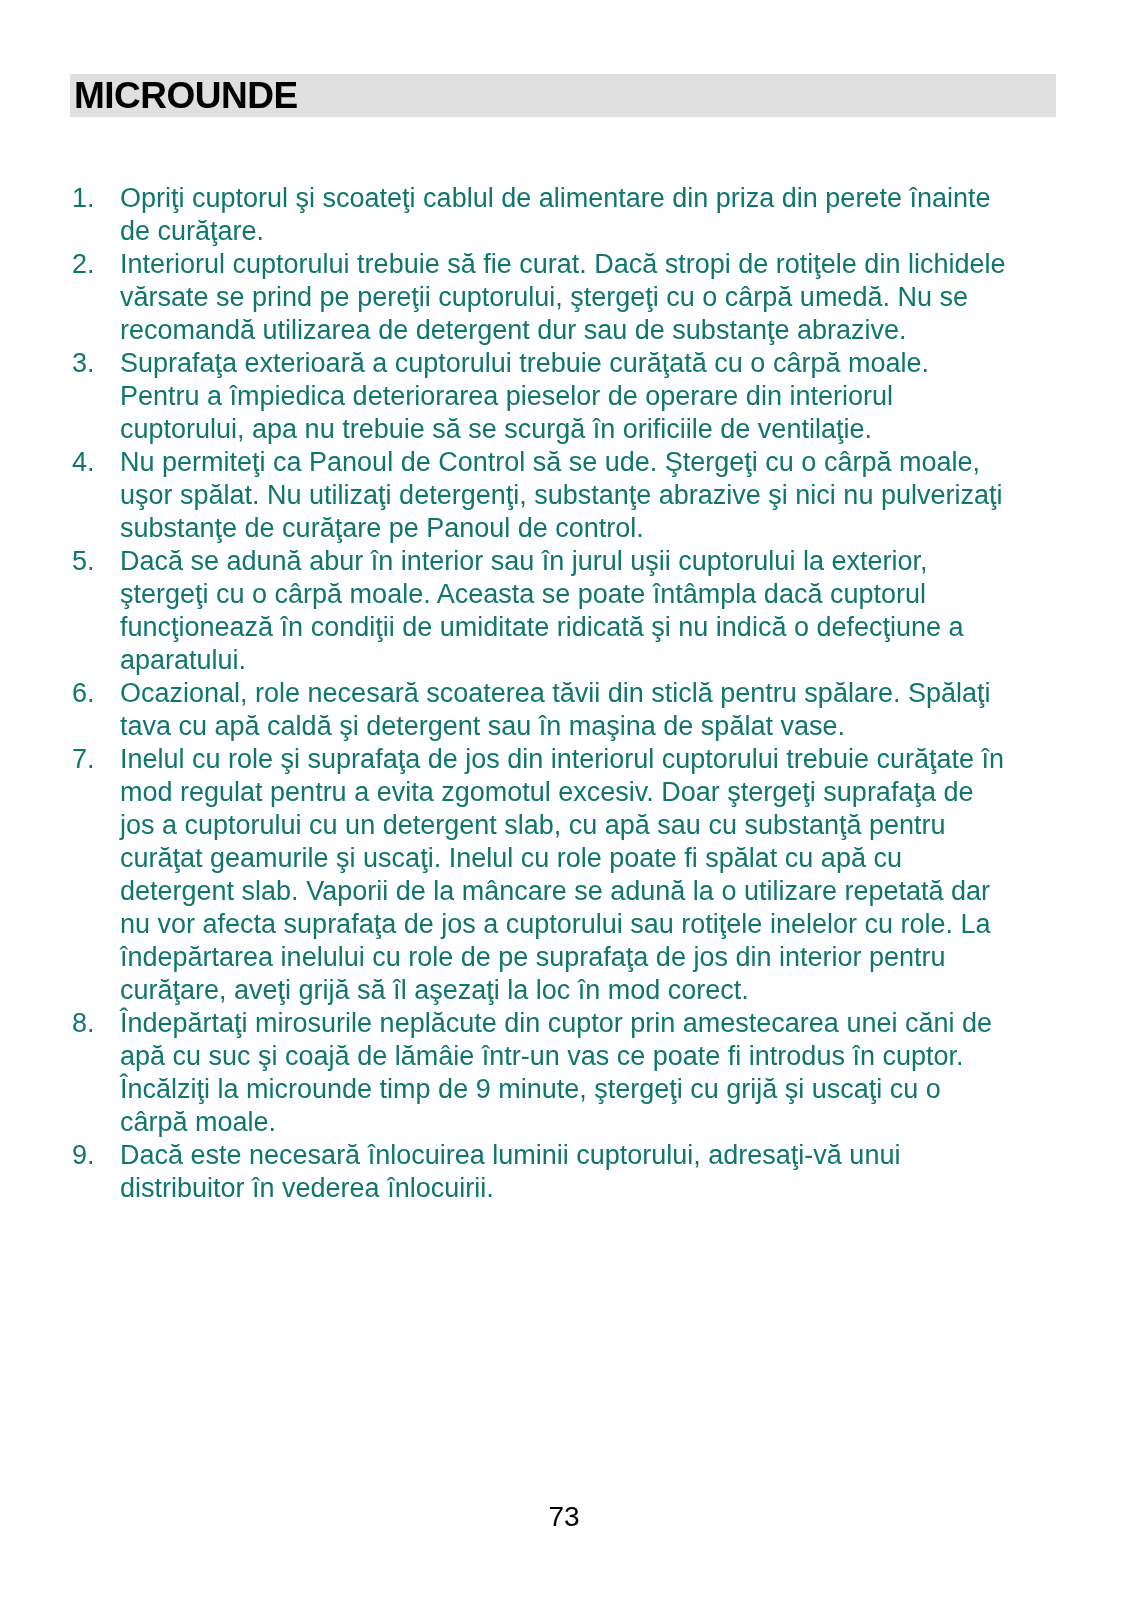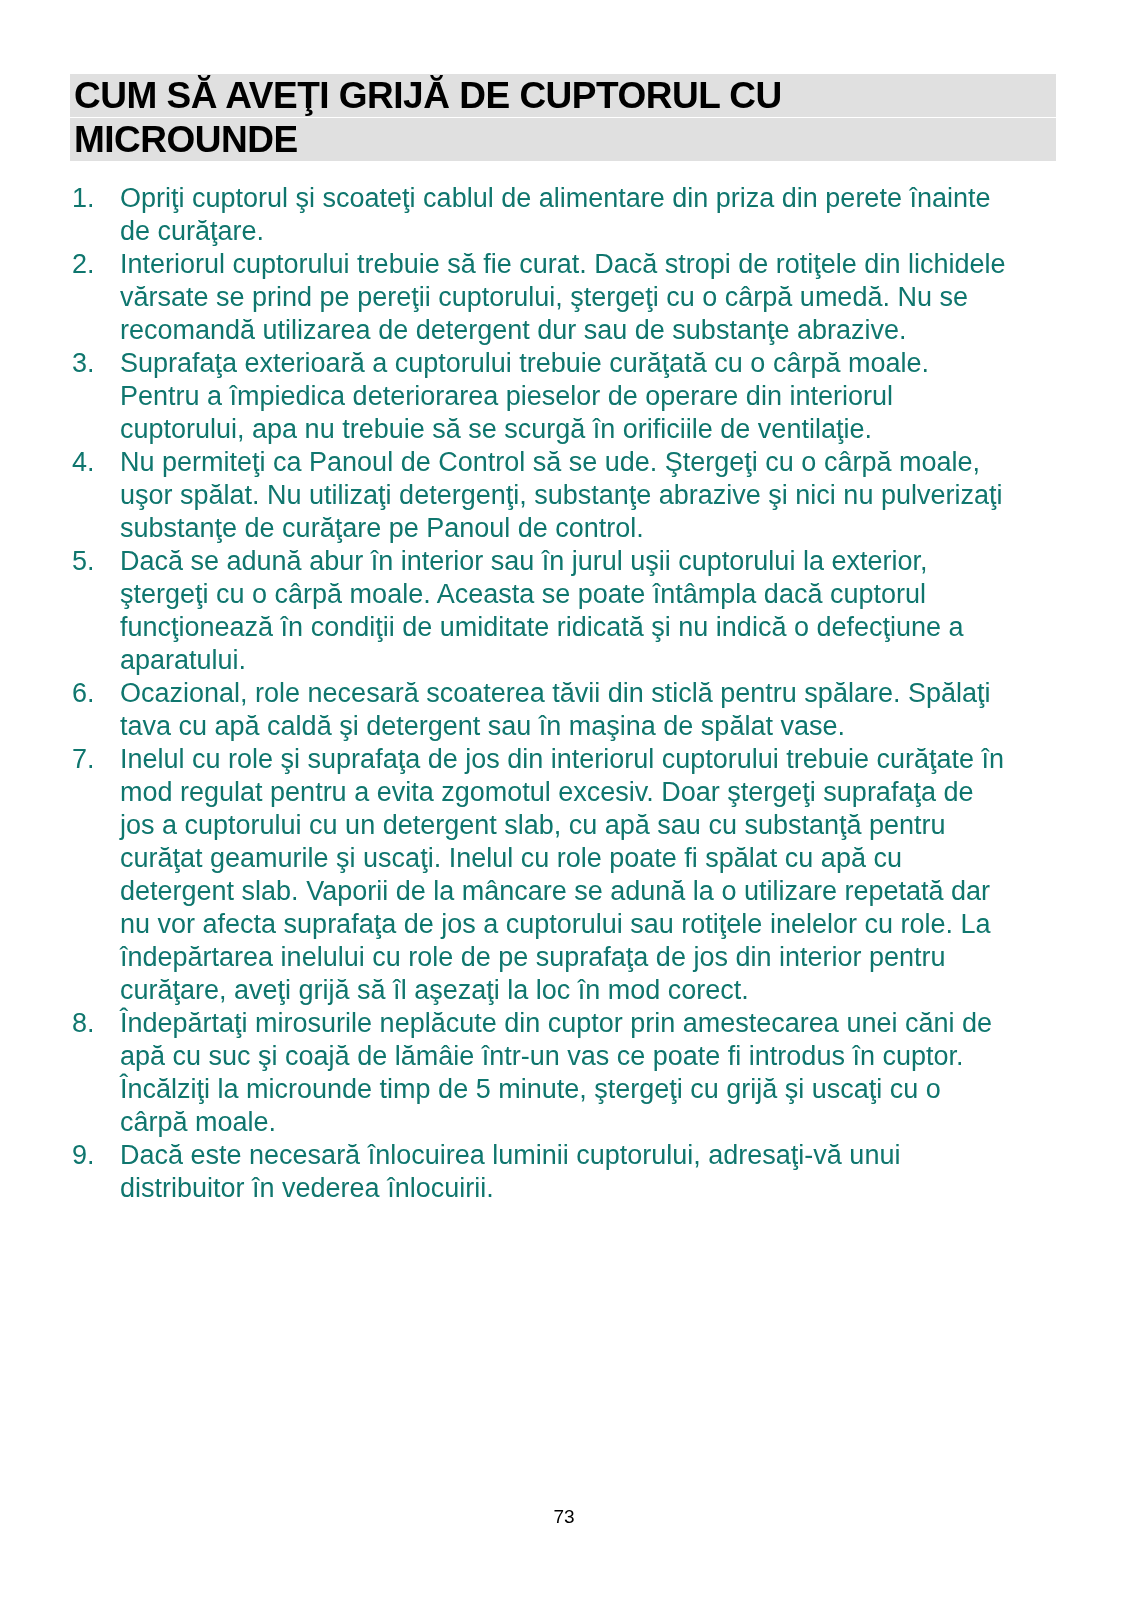--- a/index.html
+++ b/index.html
@@ -68,42 +68,41 @@
     left: 0;
     top: 0;
   }
 
   .page-number {
     position: absolute;
     bottom: 67px;
     left: 0;
     width: 100%;
     text-align: center;
-    font-size: 19px;
+    font-size: 28px;
     line-height: 32px;
     color: #000000;
   }
 </style>
 </head>
 <body>
 
 <div class="page">
 
   <div class="heading">
-    <span class="heading-line">CUM SĂ AVEŢI GRIJĂ DE CUPTORUL CU</span>
     <span class="heading-line">MICROUNDE</span>
   </div>
 
   <ol class="instructions">
     <li>Opriţi cuptorul şi scoateţi cablul de alimentare din priza din perete înainte de curăţare.</li>
     <li>Interiorul cuptorului trebuie să fie curat. Dacă stropi de rotiţele din lichidele vărsate se prind pe pereţii cuptorului, ştergeţi cu o cârpă umedă. Nu se recomandă utilizarea de detergent dur sau de substanţe abrazive.</li>
     <li>Suprafaţa exterioară a cuptorului trebuie curăţată cu o cârpă moale. Pentru a împiedica deteriorarea pieselor de operare din interiorul cuptorului, apa nu trebuie să se scurgă în orificiile de ventilaţie.</li>
     <li>Nu permiteţi ca Panoul de Control să se ude. Ştergeţi cu o cârpă moale, uşor spălat. Nu utilizaţi detergenţi, substanţe abrazive şi nici nu pulverizaţi substanţe de curăţare pe Panoul de control.</li>
     <li>Dacă se adună abur în interior sau în jurul uşii cuptorului la exterior, ştergeţi cu o cârpă moale. Aceasta se poate întâmpla dacă cuptorul funcţionează în condiţii de umiditate ridicată şi nu indică o defecţiune a aparatului.</li>
     <li>Ocazional, role necesară scoaterea tăvii din sticlă pentru spălare. Spălaţi tava cu apă caldă şi detergent sau în maşina de spălat vase.</li>
     <li>Inelul cu role şi suprafaţa de jos din interiorul cuptorului trebuie curăţate în mod regulat pentru a evita zgomotul excesiv. Doar ştergeţi suprafaţa de jos a cuptorului cu un detergent slab, cu apă sau cu substanţă pentru curăţat geamurile şi uscaţi. Inelul cu role poate fi spălat cu apă cu detergent slab. Vaporii de la mâncare se adună la o utilizare repetată dar nu vor afecta suprafaţa de jos a cuptorului sau rotiţele inelelor cu role. La îndepărtarea inelului cu role de pe suprafaţa de jos din interior pentru curăţare, aveţi grijă să îl aşezaţi la loc în mod corect.</li>
-    <li>Îndepărtaţi mirosurile neplăcute din cuptor prin amestecarea unei căni de apă cu suc şi coajă de lămâie într-un vas ce poate fi introdus în cuptor. Încălziţi la microunde timp de 5 minute, ştergeţi cu grijă şi uscaţi cu o cârpă moale.</li>
+    <li>Îndepărtaţi mirosurile neplăcute din cuptor prin amestecarea unei căni de apă cu suc şi coajă de lămâie într-un vas ce poate fi introdus în cuptor. Încălziţi la microunde timp de 9 minute, ştergeţi cu grijă şi uscaţi cu o cârpă moale.</li>
     <li>Dacă este necesară înlocuirea luminii cuptorului, adresaţi-vă unui distribuitor în vederea înlocuirii.</li>
   </ol>
 
   <div class="page-number">73</div>
 
 </div>
 
 </body></html>

